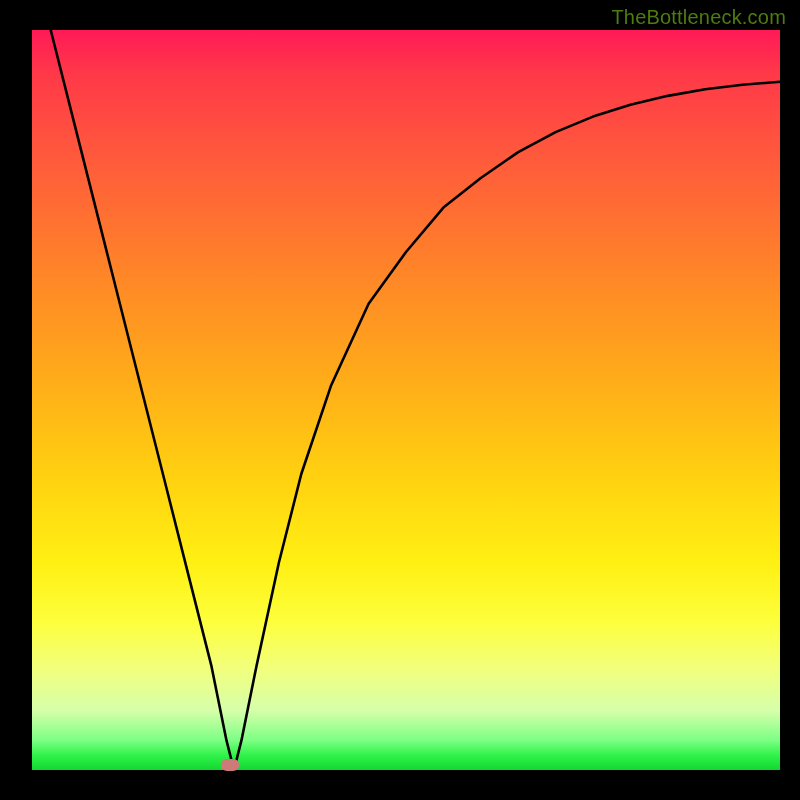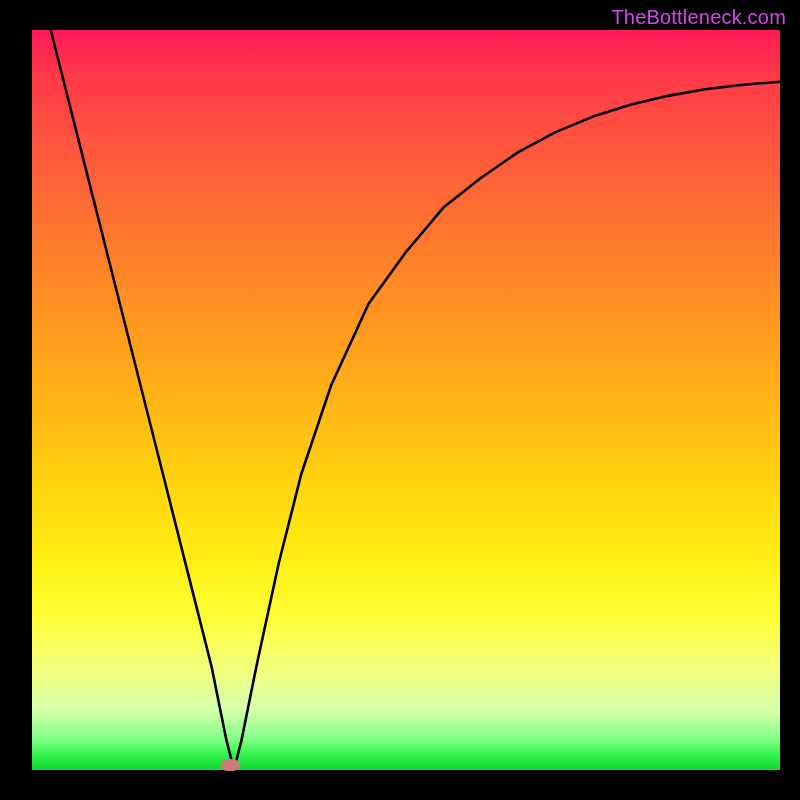--- a/index.html
+++ b/index.html
@@ -52,21 +52,21 @@
     width: 18px;
     height: 12px;
     border-radius: 6px / 5px;
     background: #cf7a7a;
     transform: translate(-50%, -50%);
   }
   .watermark {
     position: absolute;
     top: 6px;
     right: 14px;
-    color: #d946ef;
+    color: #4d7c0f;
     font-size: 20px;
     font-weight: 500;
     letter-spacing: 0.2px;
     user-select: none;
   }
 </style>
 </head>
 <body>
 
 <div class="frame">

